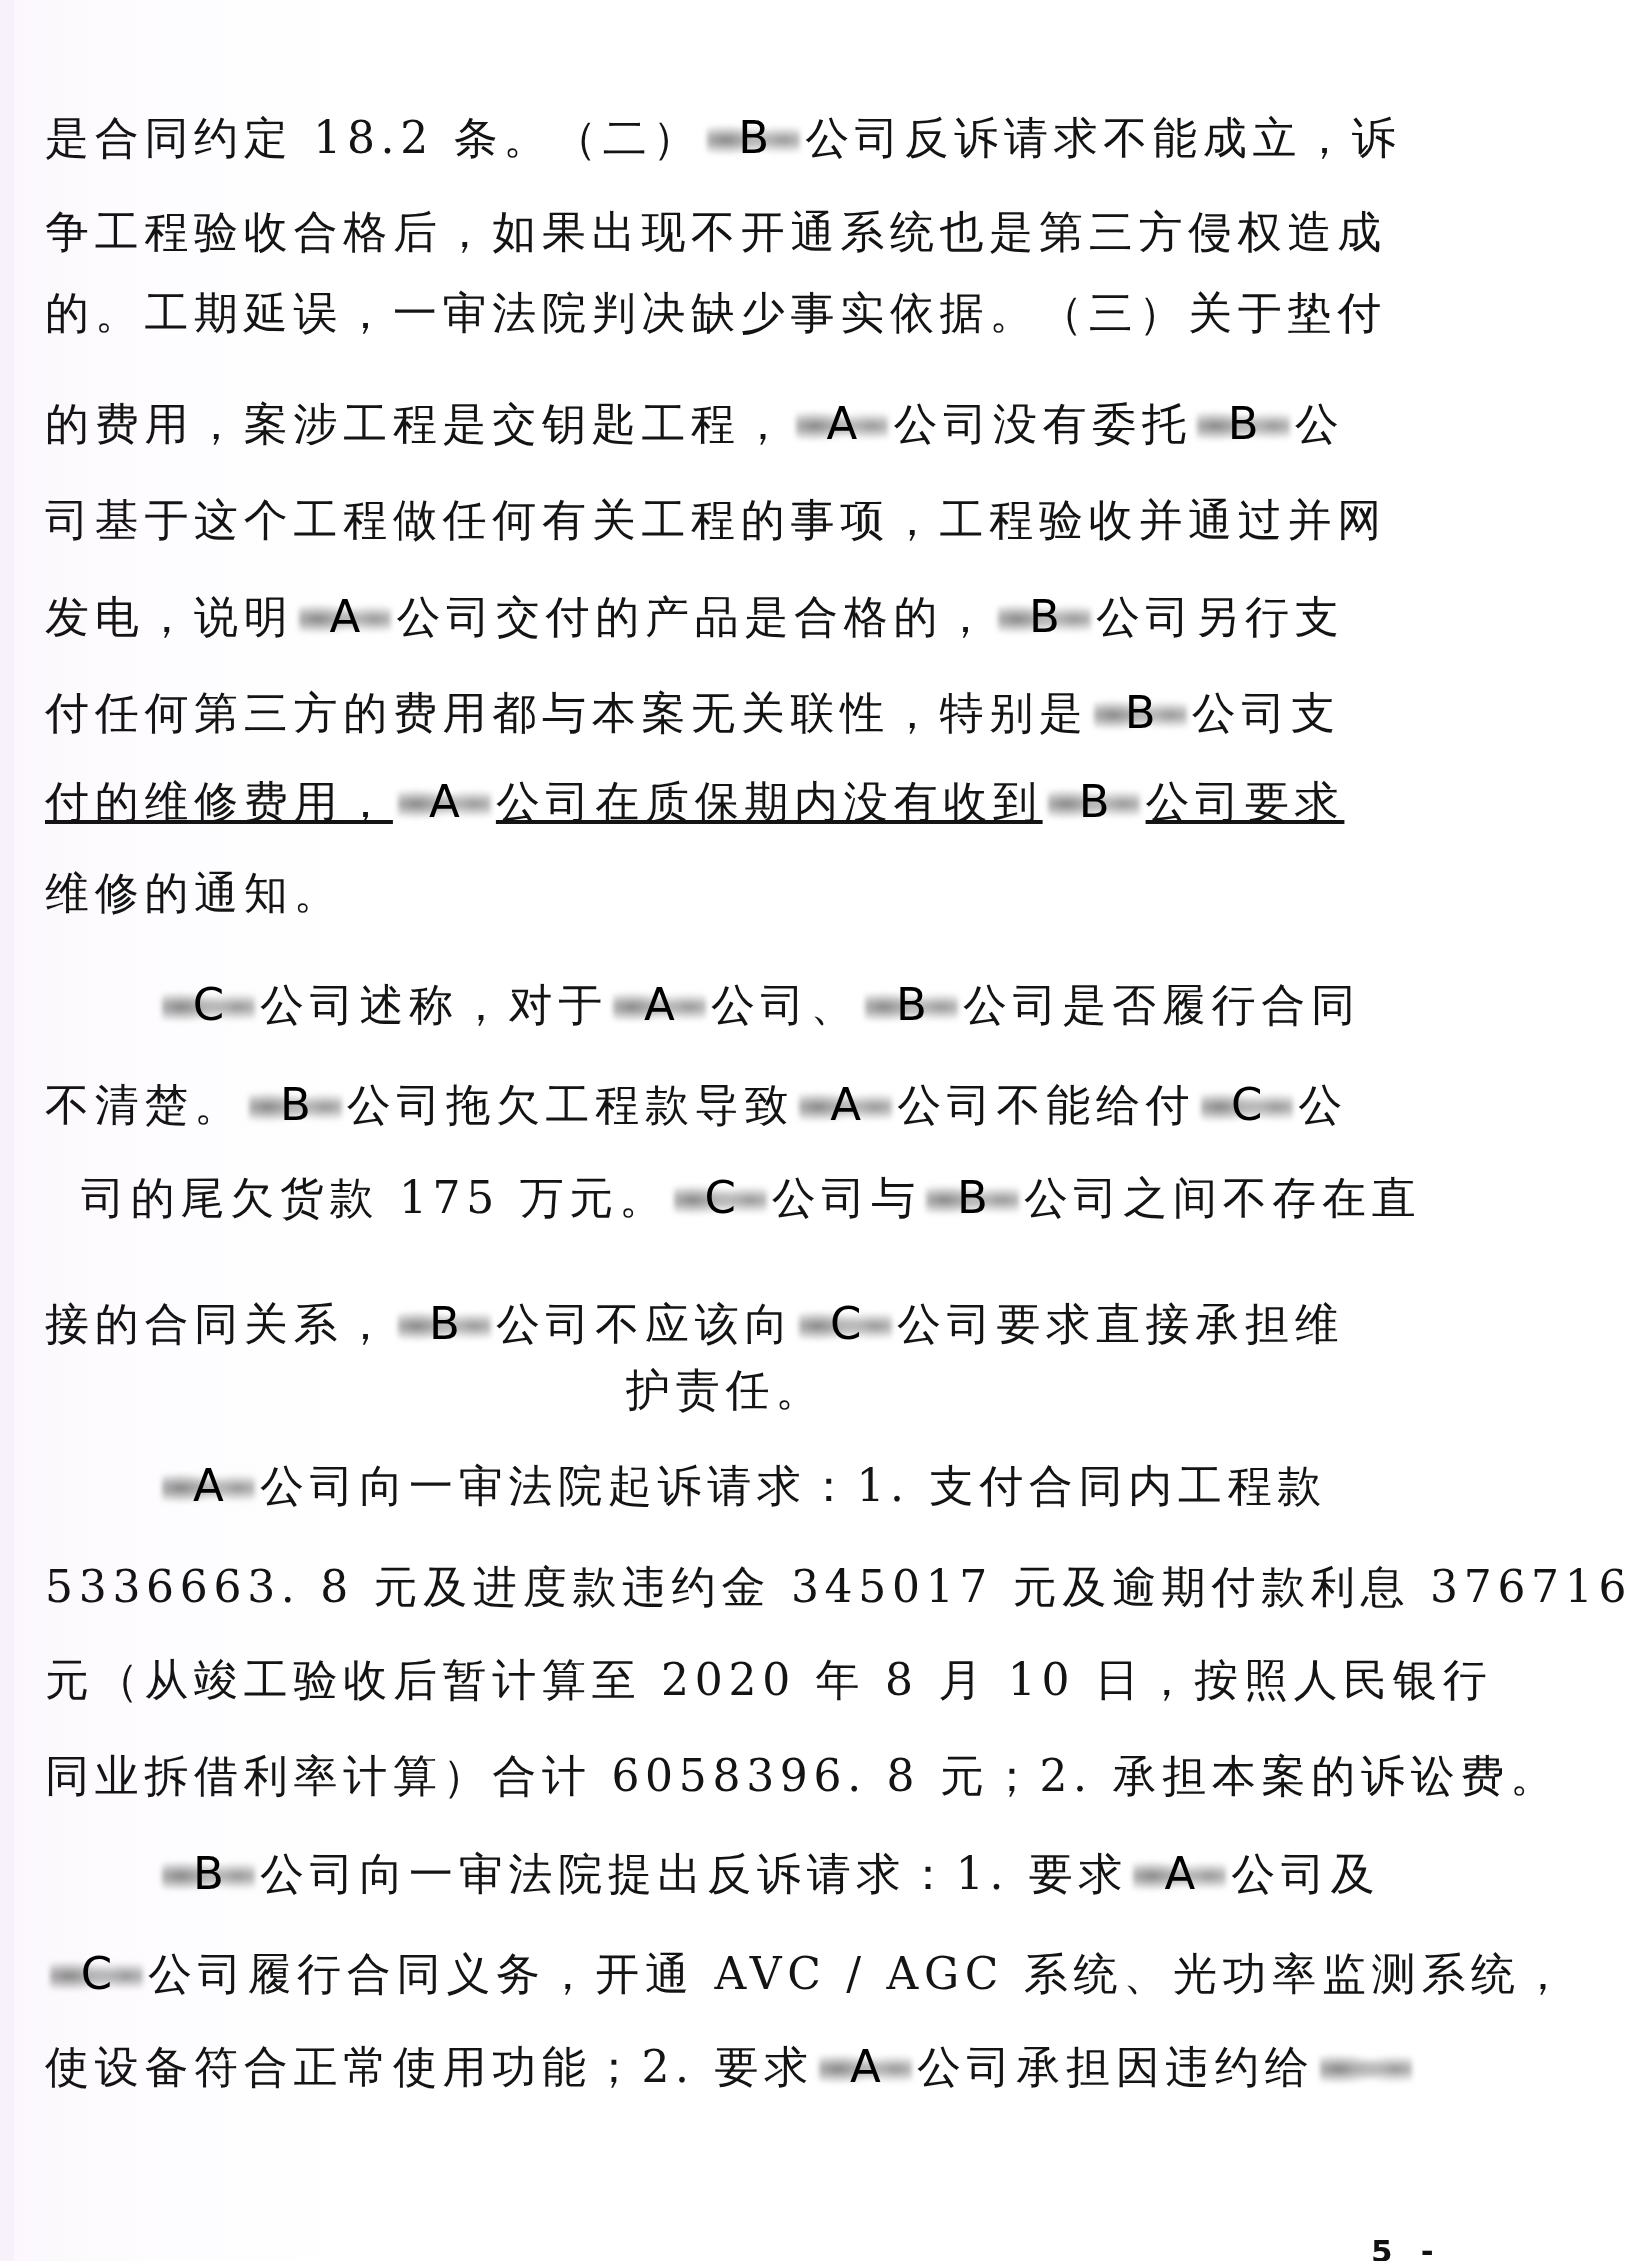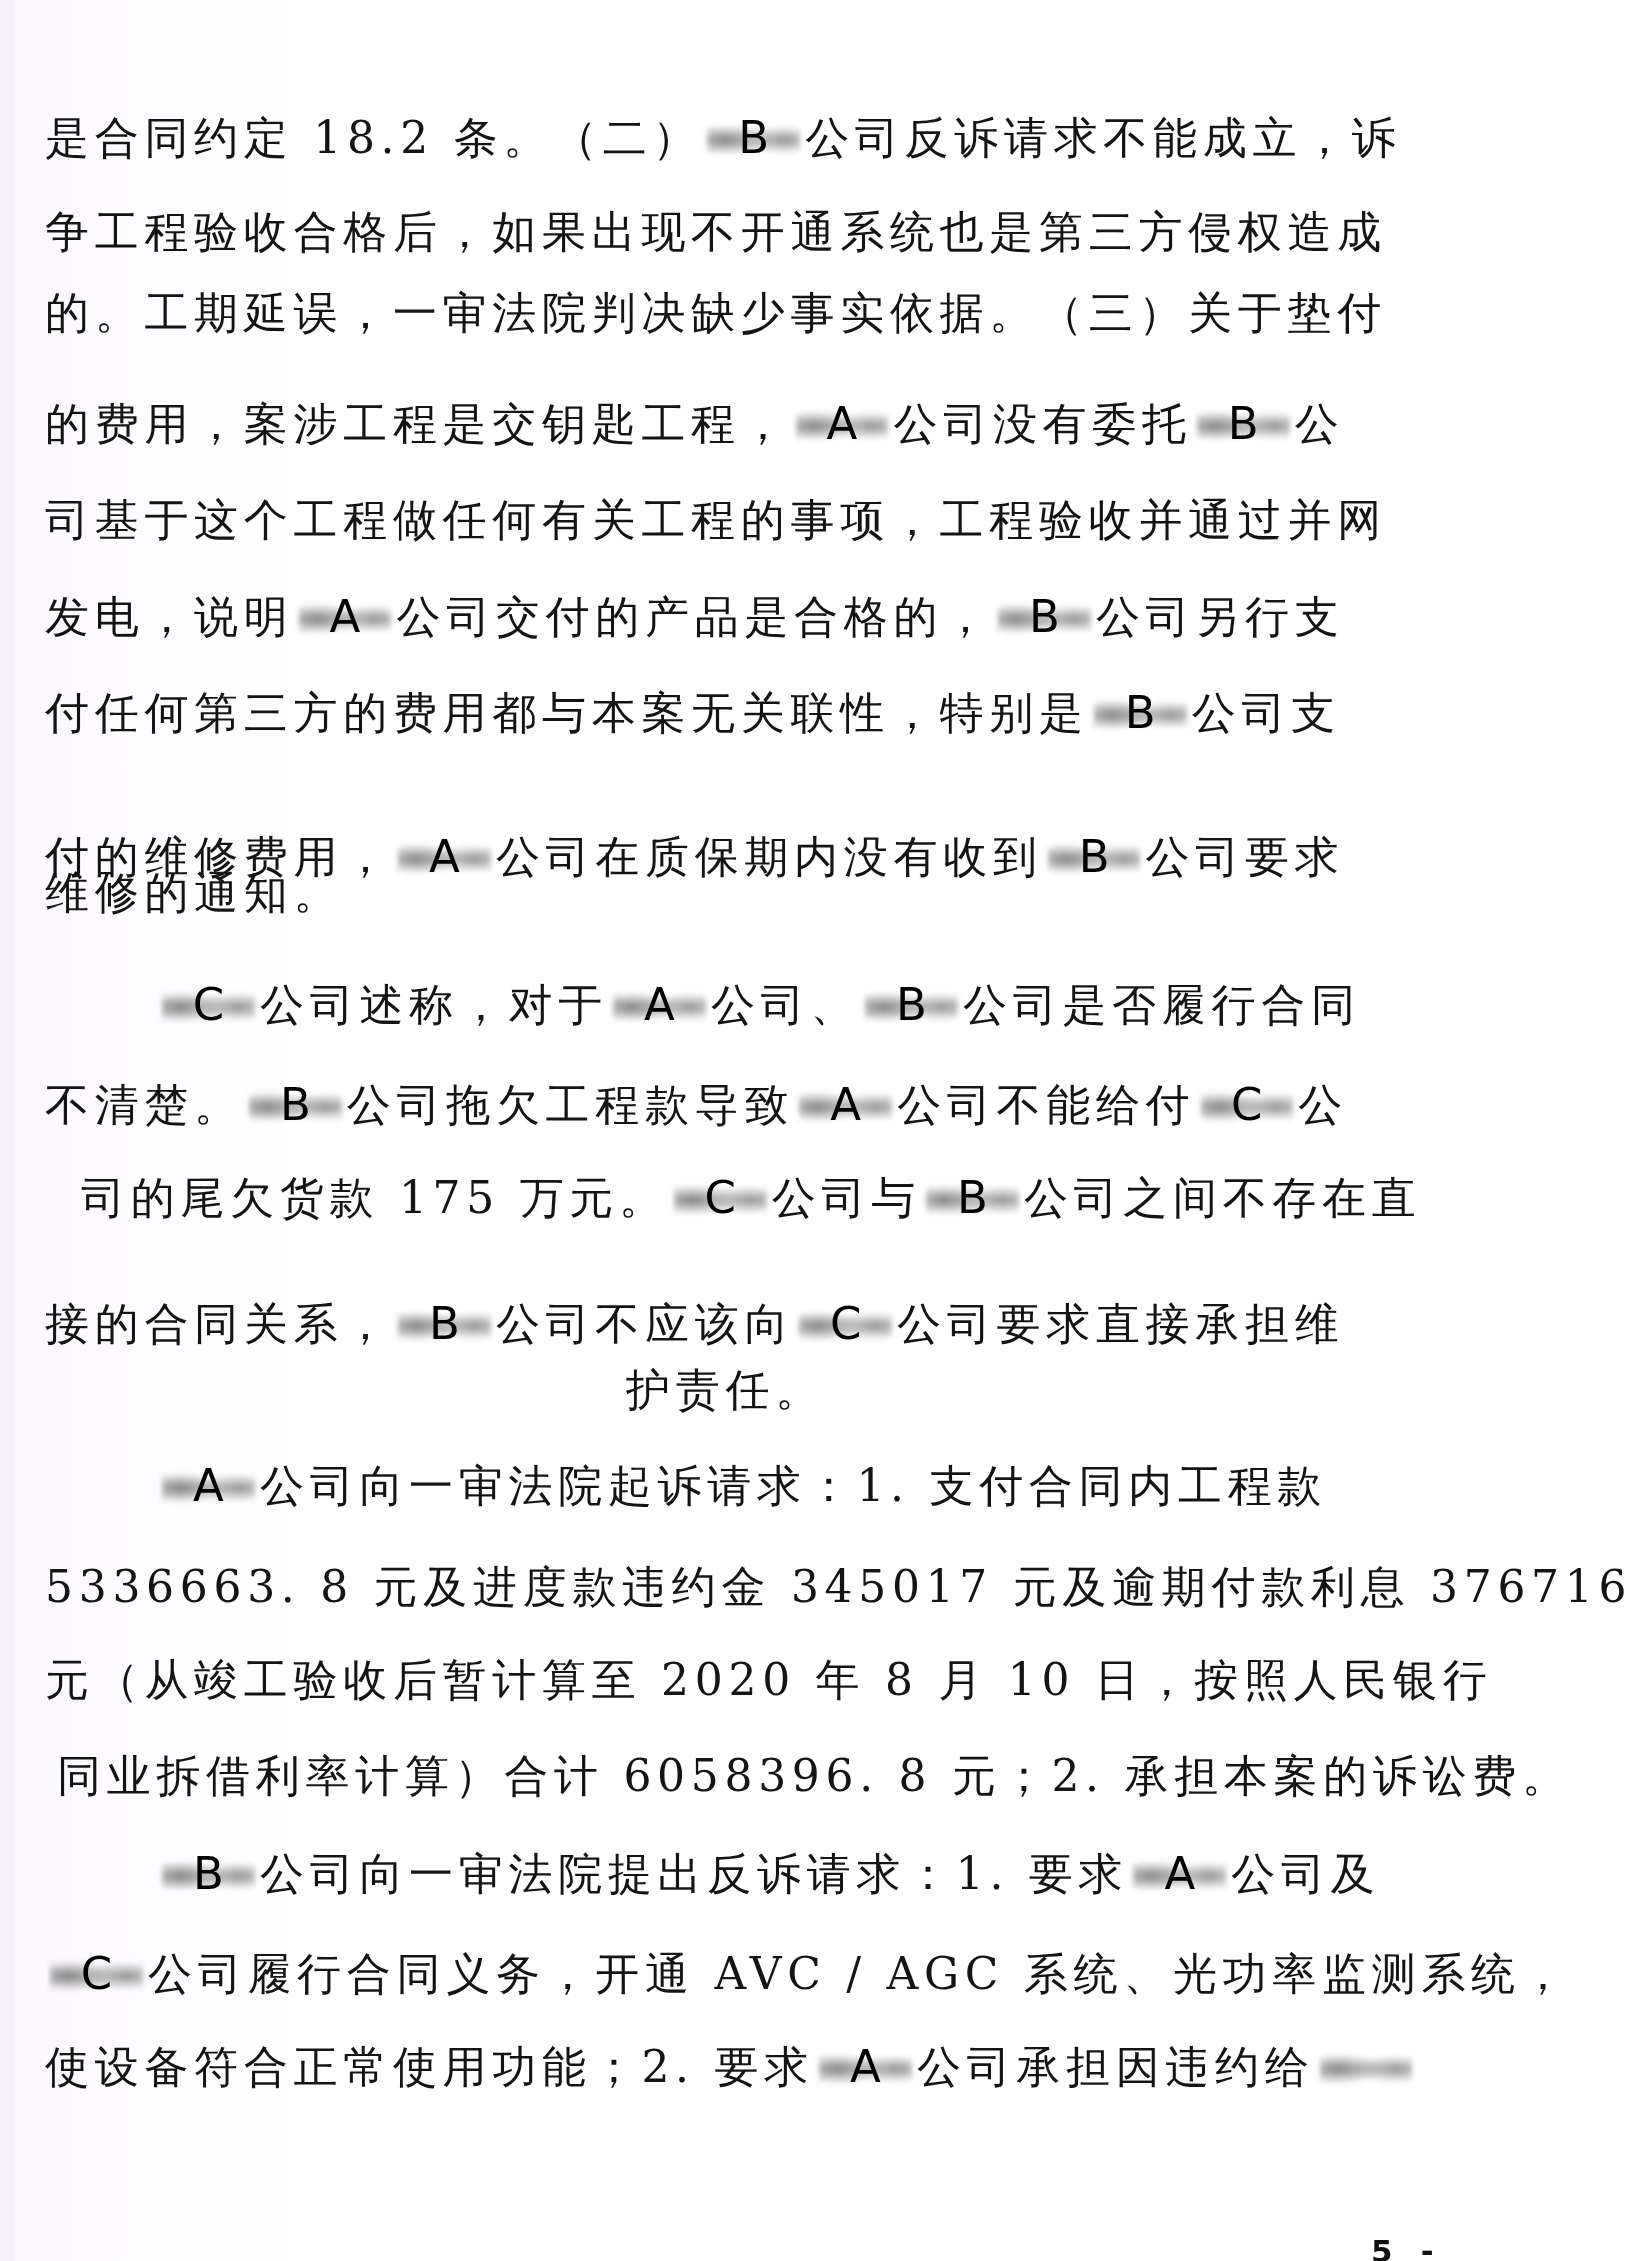--- a/index.html
+++ b/index.html
@@ -50,30 +50,30 @@
 <div class="page">
   <div class="edge-strip"></div>
   <div id="text-body">
       <div class="line" style="top: 112px;"><span class="seg">是合同约定 18.2 条。（二）</span><span class="redact"><span class="blur"></span><span class="letter">B</span></span><span class="seg">公司反诉请求不能成立，诉</span></div>
       <div class="line" style="top: 206px;"><span class="seg">争工程验收合格后，如果出现不开通系统也是第三方侵权造成</span></div>
       <div class="line" style="top: 287px;"><span class="seg">的。工期延误，一审法院判决缺少事实依据。（三）关于垫付</span></div>
       <div class="line" style="top: 398px;"><span class="seg">的费用，案涉工程是交钥匙工程，</span><span class="redact"><span class="blur"></span><span class="letter">A</span></span><span class="seg">公司没有委托</span><span class="redact"><span class="blur"></span><span class="letter">B</span></span><span class="seg">公</span></div>
       <div class="line" style="top: 494px;"><span class="seg">司基于这个工程做任何有关工程的事项，工程验收并通过并网</span></div>
       <div class="line" style="top: 591px;"><span class="seg">发电，说明</span><span class="redact"><span class="blur"></span><span class="letter">A</span></span><span class="seg">公司交付的产品是合格的，</span><span class="redact"><span class="blur"></span><span class="letter">B</span></span><span class="seg">公司另行支</span></div>
       <div class="line" style="top: 687px;"><span class="seg">付任何第三方的费用都与本案无关联性，特别是</span><span class="redact"><span class="blur"></span><span class="letter">B</span></span><span class="seg">公司支</span></div>
-      <div class="line" style="top: 831px;"><span class="seg">付的维修费用，</span><span class="redact"><span class="blur"></span><span class="letter">A</span></span><span class="seg">公司在质保期内没有收到</span><span class="redact"><span class="blur"></span><span class="letter">B</span></span><span class="seg">公司要求</span></div>
+      <div class="line" style="top: 776px; text-decoration: underline;"><span class="seg">付的维修费用，</span><span class="redact"><span class="blur"></span><span class="letter">A</span></span><span class="seg">公司在质保期内没有收到</span><span class="redact"><span class="blur"></span><span class="letter">B</span></span><span class="seg">公司要求</span></div>
       <div class="line" style="top: 867px;"><span class="seg">维修的通知。</span></div>
       <div class="line" style="top: 979px;"><span class="indent"></span><span class="redact"><span class="blur"></span><span class="letter">C</span></span><span class="seg">公司述称，对于</span><span class="redact"><span class="blur"></span><span class="letter">A</span></span><span class="seg">公司、</span><span class="redact"><span class="blur"></span><span class="letter">B</span></span><span class="seg">公司是否履行合同</span></div>
       <div class="line" style="top: 1079px;"><span class="seg">不清楚。</span><span class="redact"><span class="blur"></span><span class="letter">B</span></span><span class="seg">公司拖欠工程款导致</span><span class="redact"><span class="blur"></span><span class="letter">A</span></span><span class="seg">公司不能给付</span><span class="redact"><span class="blur"></span><span class="letter">C</span></span><span class="seg">公</span></div>
       <div class="line" style="top: 1172px; margin-left: 36px;"><span class="seg">司的尾欠货款 175 万元。</span><span class="redact"><span class="blur"></span><span class="letter">C</span></span><span class="seg">公司与</span><span class="redact"><span class="blur"></span><span class="letter">B</span></span><span class="seg">公司之间不存在直</span></div>
       <div class="line" style="top: 1270px; margin-top: 28px;"><span class="seg">接的合同关系，</span><span class="redact"><span class="blur"></span><span class="letter">B</span></span><span class="seg">公司不应该向</span><span class="redact"><span class="blur"></span><span class="letter">C</span></span><span class="seg">公司要求直接承担维</span></div>
       <div class="line" style="top: 1364px; text-align: center;"><span class="seg">护责任。</span></div>
       <div class="line" style="top: 1460px;"><span class="indent"></span><span class="redact"><span class="blur"></span><span class="letter">A</span></span><span class="seg">公司向一审法院起诉请求：1. 支付合同内工程款</span></div>
       <div class="line" style="top: 1561px;"><span class="seg">5336663. 8 元及进度款违约金 345017 元及逾期付款利息 376716</span></div>
       <div class="line" style="top: 1654px;"><span class="seg">元（从竣工验收后暂计算至 2020 年 8 月 10 日，按照人民银行</span></div>
-      <div class="line" style="top: 1750px; margin-left: 12px;"><span class="seg">同业拆借利率计算）合计 6058396. 8 元；2. 承担本案的诉讼费。</span></div>
+      <div class="line" style="top: 1750px;"><span class="seg">同业拆借利率计算）合计 6058396. 8 元；2. 承担本案的诉讼费。</span></div>
       <div class="line" style="top: 1848px;"><span class="indent"></span><span class="redact"><span class="blur"></span><span class="letter">B</span></span><span class="seg">公司向一审法院提出反诉请求：1. 要求</span><span class="redact"><span class="blur"></span><span class="letter">A</span></span><span class="seg">公司及</span></div>
       <div class="line" style="top: 1948px;"><span class="redact"><span class="blur"></span><span class="letter">C</span></span><span class="seg">公司履行合同义务，开通 AVC / AGC 系统、光功率监测系统，</span></div>
       <div class="line" style="top: 2041px;"><span class="seg">使设备符合正常使用功能；2. 要求</span><span class="redact"><span class="blur"></span><span class="letter">A</span></span><span class="seg">公司承担因违约给</span><span class="redact"><span class="blur"></span><span class="letter"></span></span></div>
     </div>
   <div class="pagenum">5 -</div>
 </div>
 
 
 </body></html>

